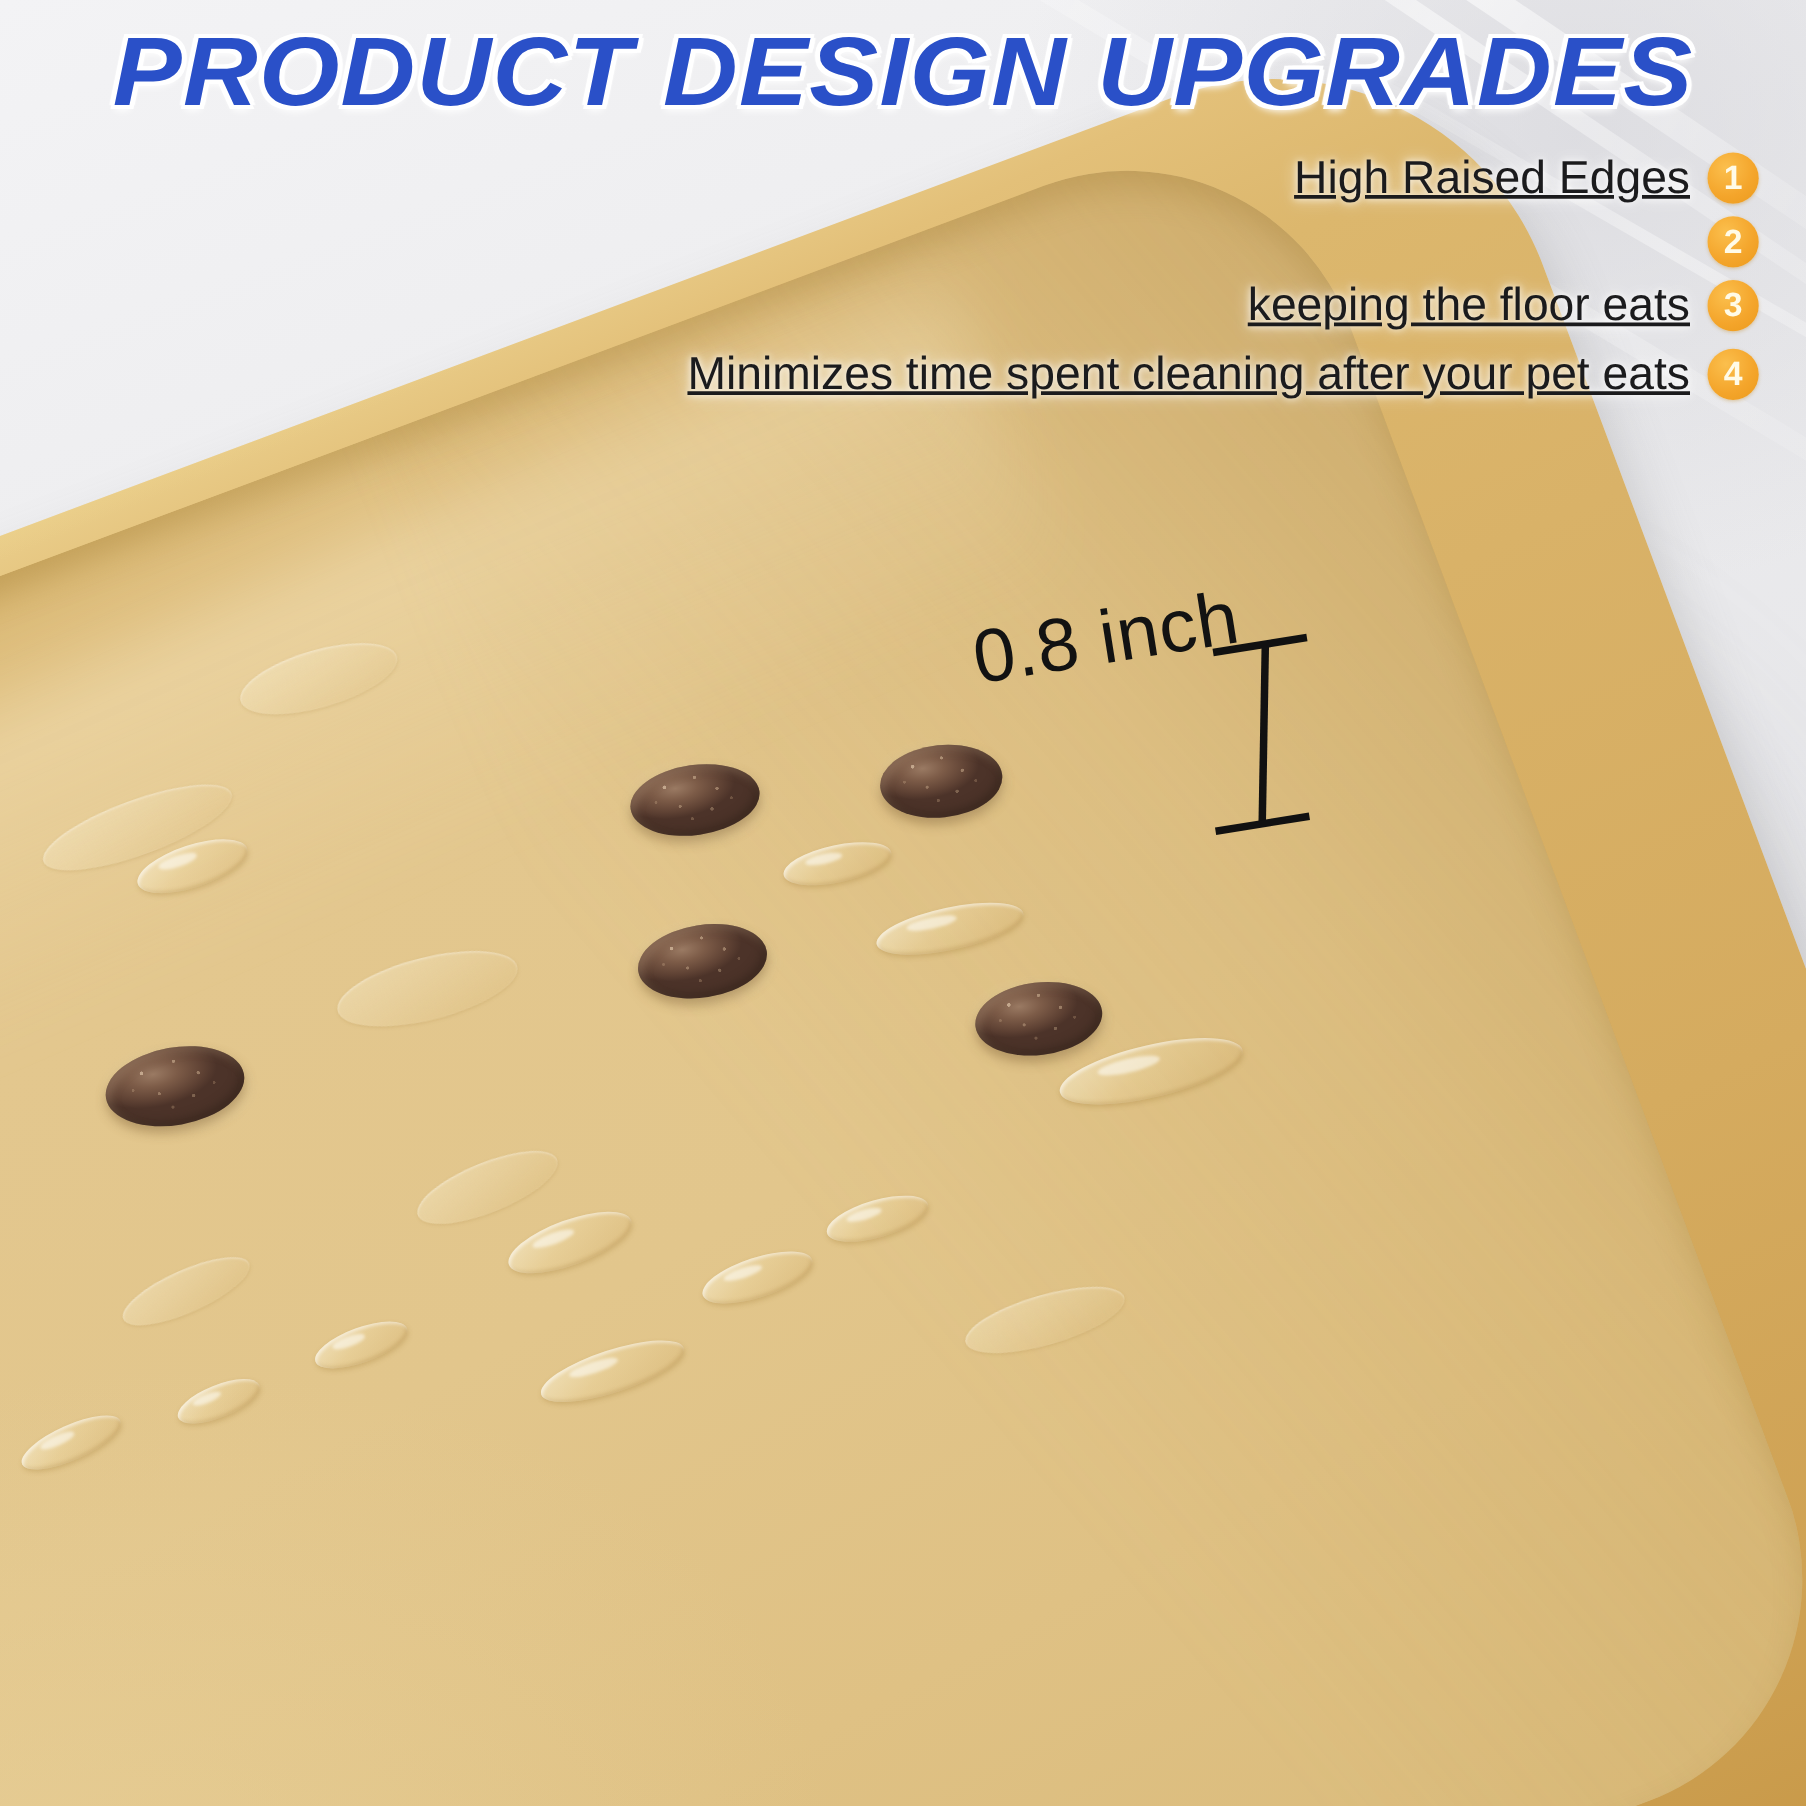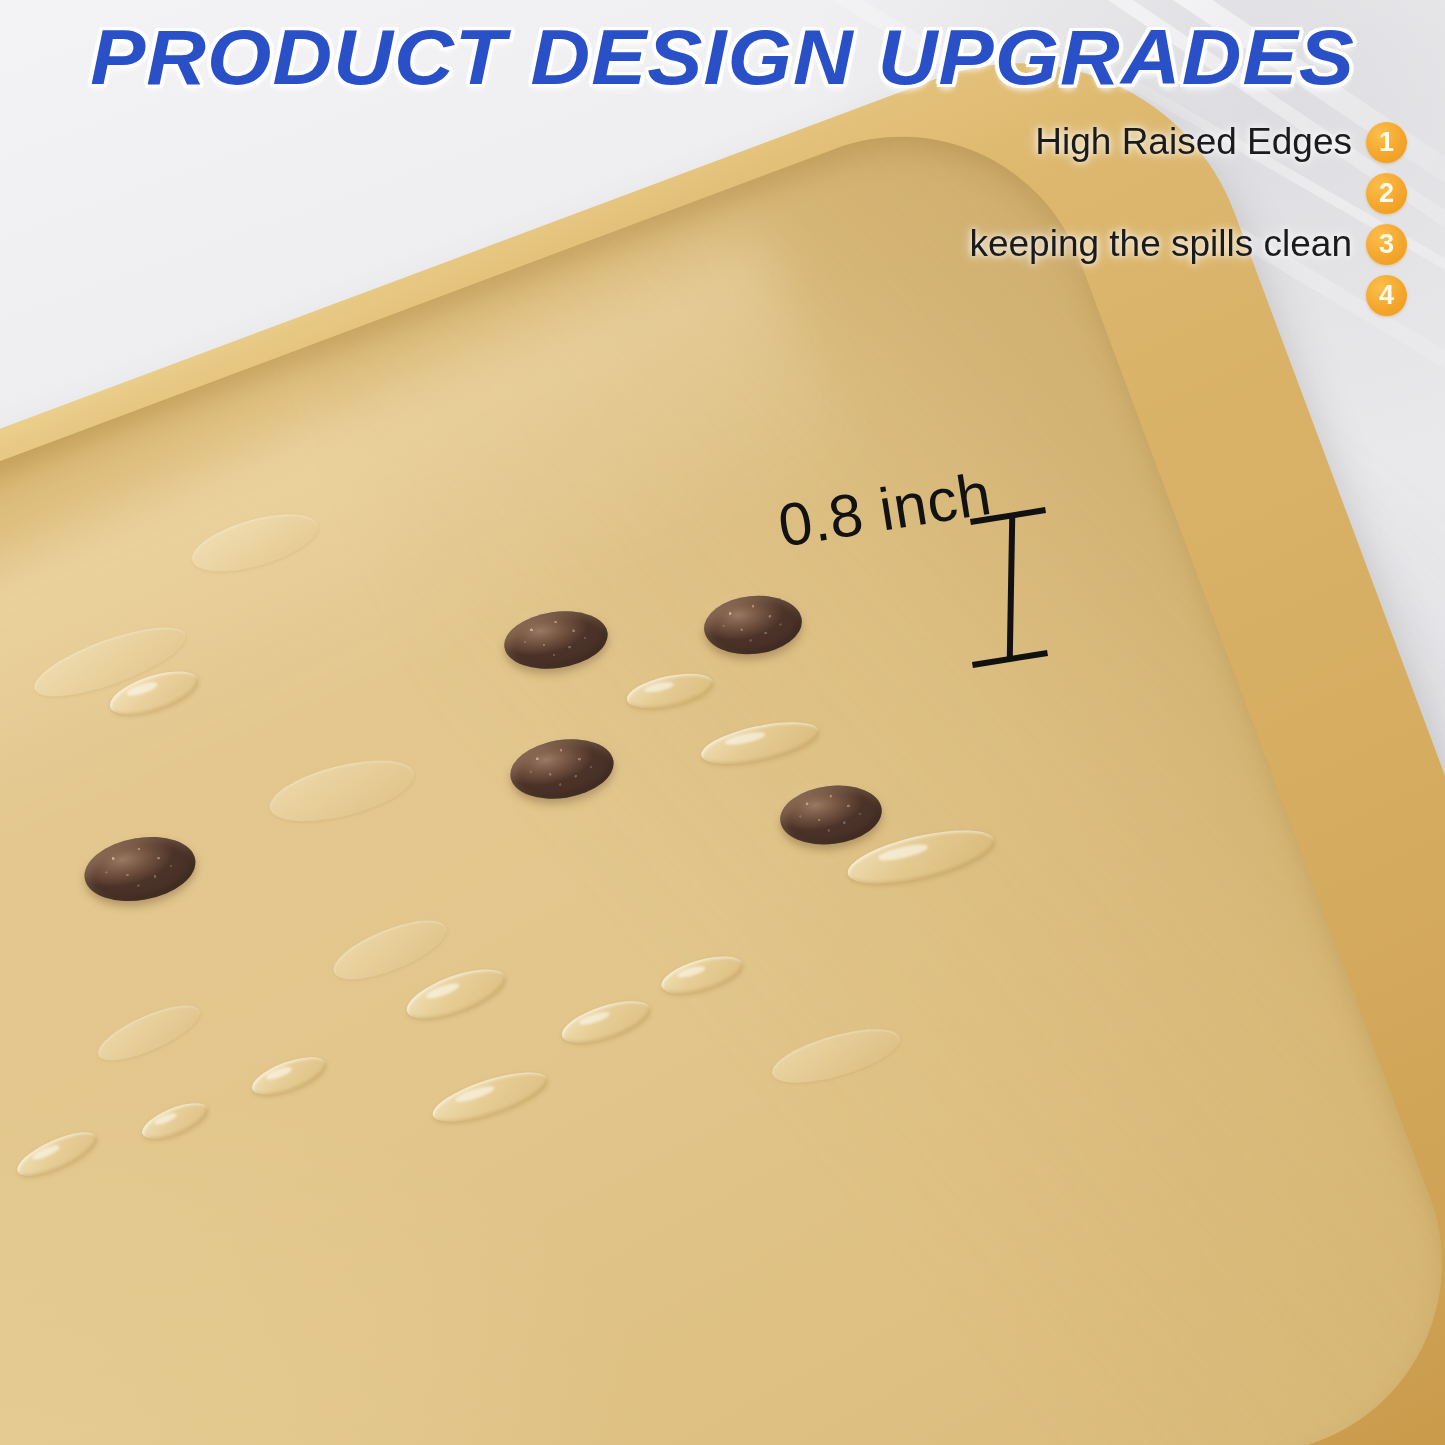--- a/index.html
+++ b/index.html
@@ -229,20 +229,21 @@
     align-items: center;
     justify-content: flex-end;
     gap: 14px;
   }
   .feature-text {
     font-size: 37px;
     line-height: 1.32;
     color: #1b1b1d;
     white-space: nowrap;
     text-shadow: 0 0 6px rgba(255,255,255,.95), 0 0 14px rgba(255,255,255,.8);
+    text-decoration: underline;
   }
   .badge {
     flex: 0 0 auto;
     width: 41px;
     height: 41px;
     border-radius: 50%;
     background: radial-gradient(circle at 36% 30%, #fbbf4d 0%, #f4a52b 58%, #eb9a1c 100%);
     color: #fffbe8;
     font-size: 27px;
     font-weight: 700;
@@ -348,21 +349,22 @@
 
   <div class="features">
     <div class="feature-row">
       <span class="feature-text">High Raised Edges</span>
       <span class="badge">1</span>
     </div>
     <div class="feature-row">
       <span class="badge">2</span>
     </div>
     <div class="feature-row">
-      <span class="feature-text">keeping the spills clean</span>
+      <span class="feature-text">keeping the floor eats</span>
       <span class="badge">3</span>
     </div>
     <div class="feature-row">
+      <span class="feature-text">Minimizes time spent cleaning after your pet eats</span>
       <span class="badge">4</span>
     </div>
   </div>
 
 </div>
 
 </body></html>

